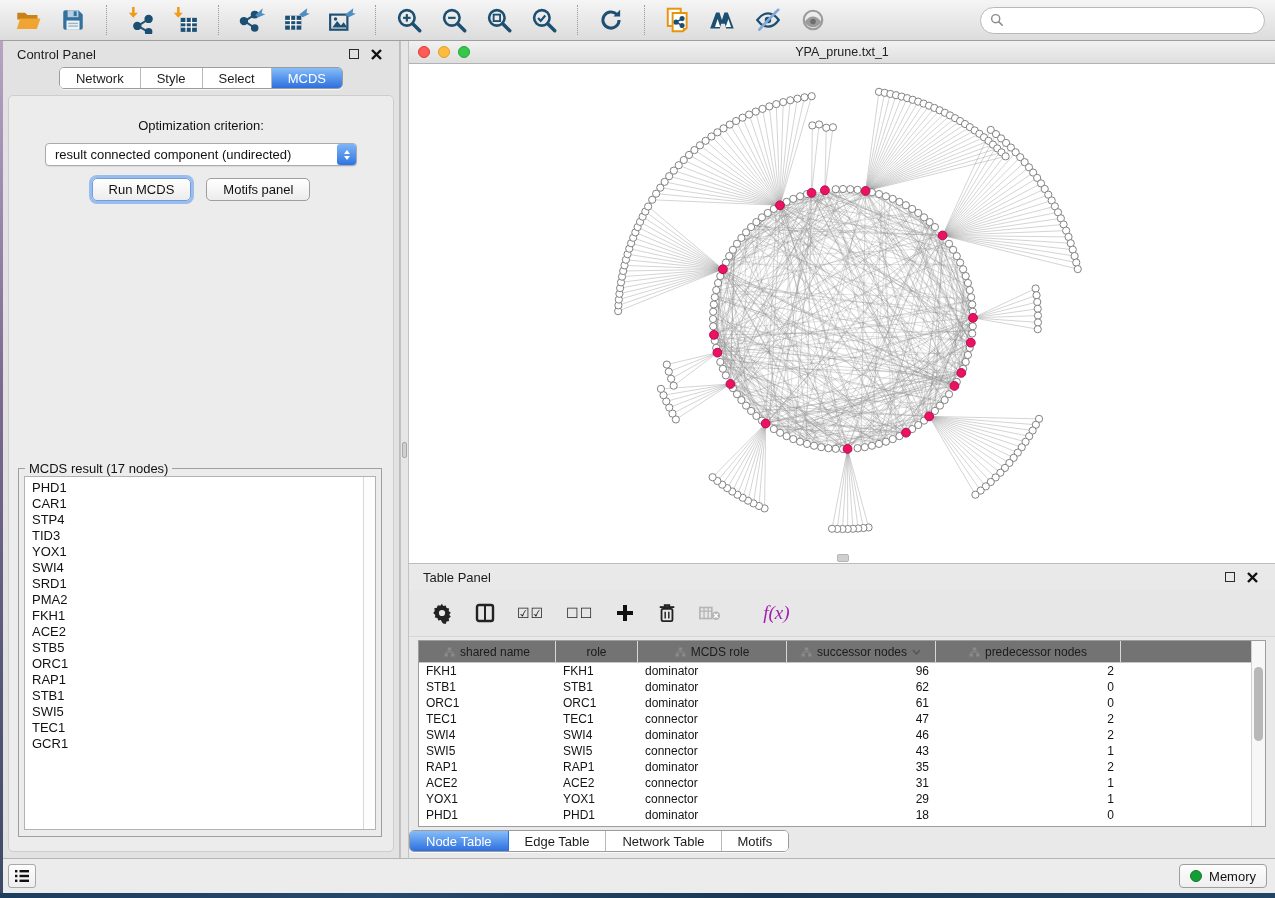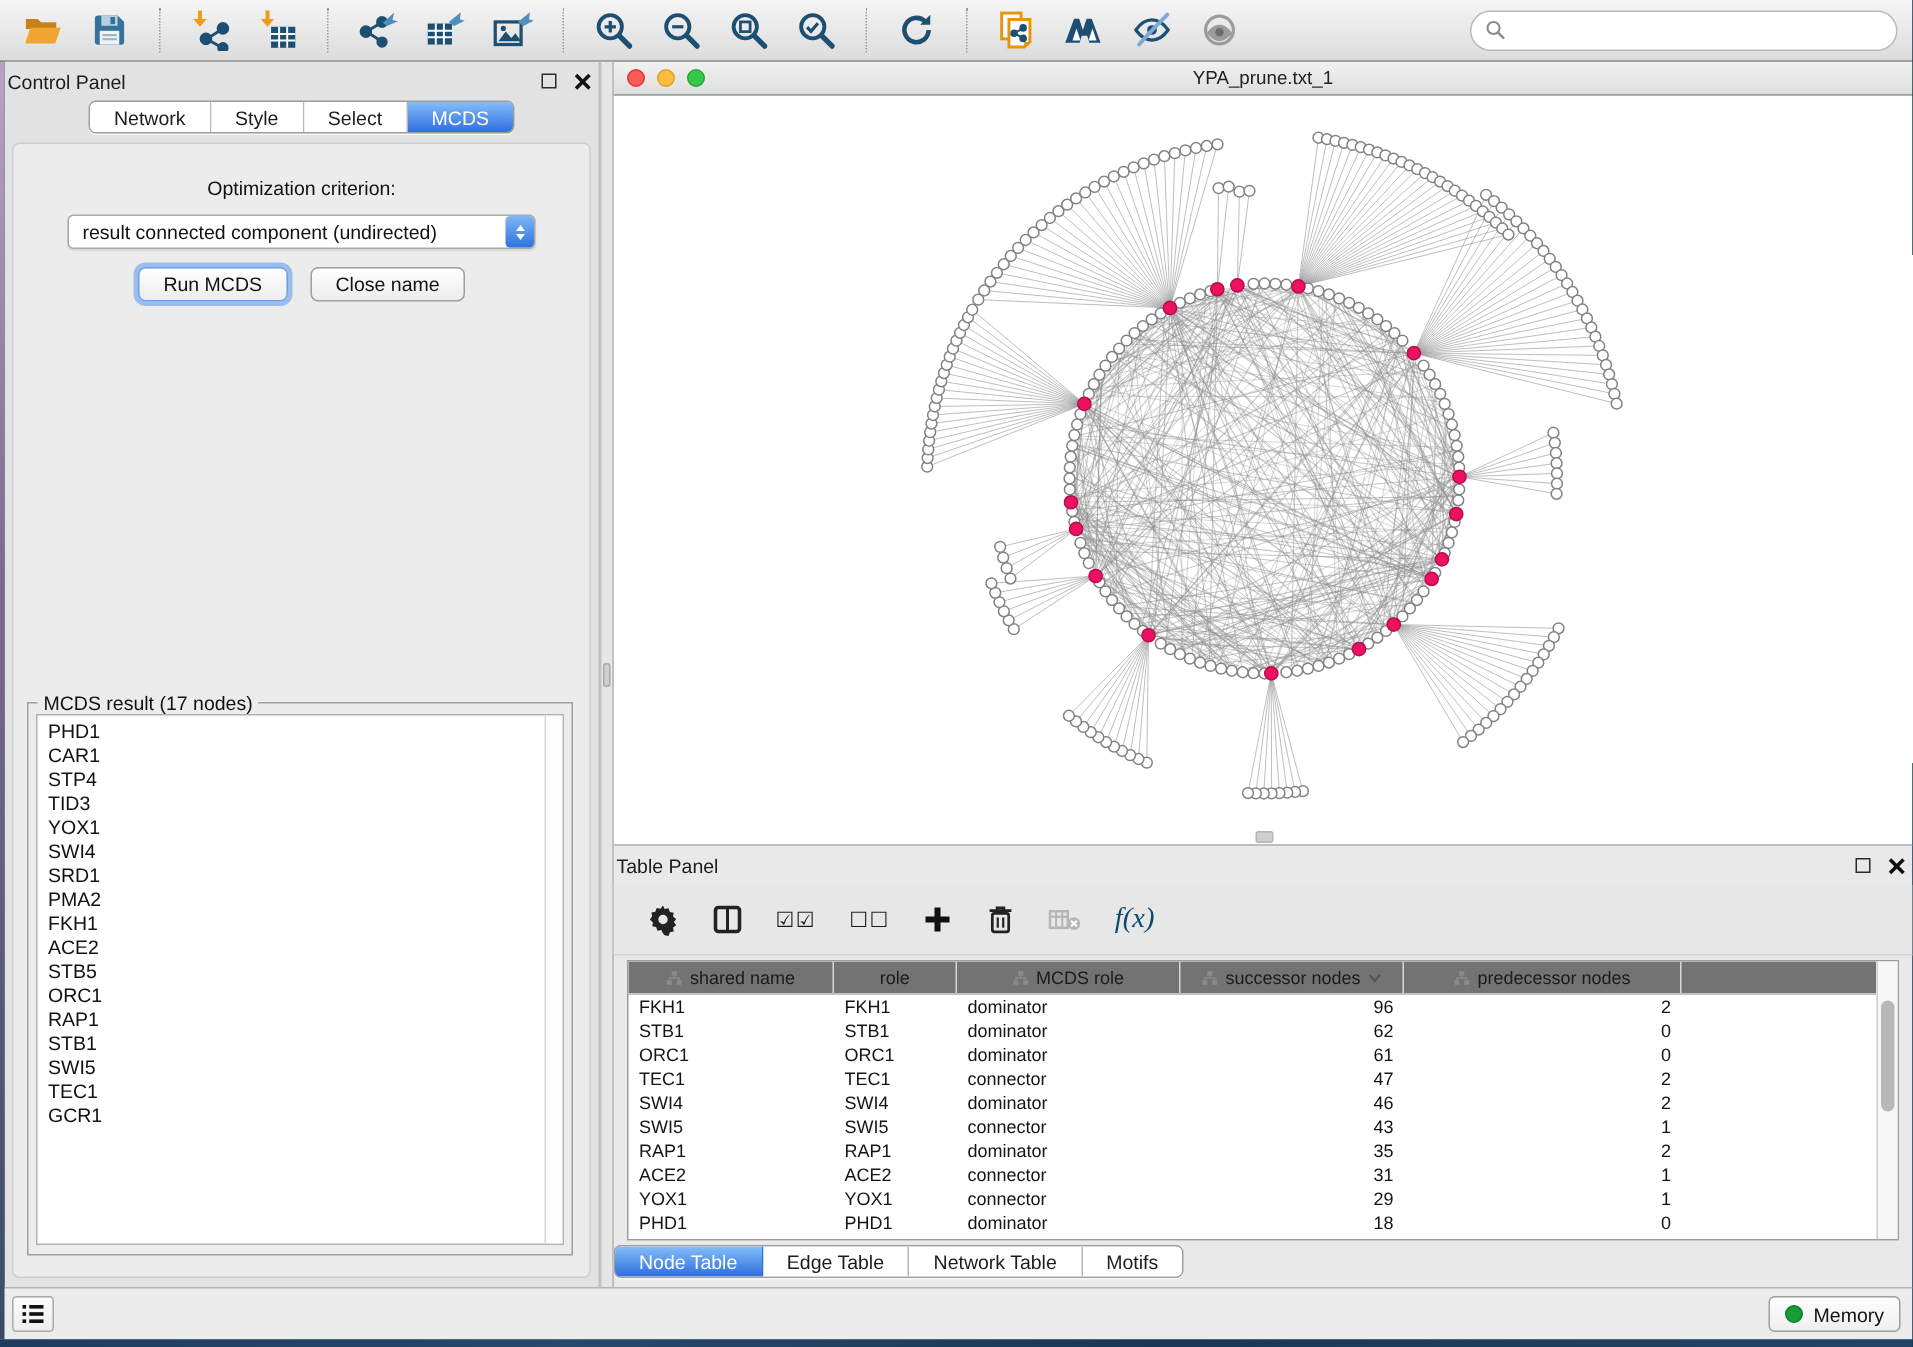--- a/index.html
+++ b/index.html
@@ -18,21 +18,21 @@
   }
   .tb-btn { width:36px; height:34px; display:flex; align-items:center; justify-content:center; border-radius:4px; }
   .tb-sep { width:1px; height:30px; border-left:1px dotted #9a9a9a; margin:0 6px; }
   .tb-search { margin-left:auto; width:285px; height:27px; background:#fff; border:1px solid #b9b9b9; border-radius:14px; display:flex; align-items:center; padding:0 9px; }
   .tb-search input { border:none; outline:none; flex:1; font-size:13px; background:transparent; font-family:"Liberation Sans",sans-serif; }
   
   .desktop-left { position:absolute; left:0; top:41px; width:3px; height:852px; background:linear-gradient(#b7a3c4,#7d6a8e 40%,#3c4a66); z-index:5; }
   .desktop-bottom { position:absolute; left:0; top:893px; width:1275px; height:5px; background:linear-gradient(90deg,#1d3d5e,#26486b 30%,#1a3855 60%,#224465); z-index:5; }
   
   .control-panel { position:absolute; left:3px; top:41px; width:397px; height:817px; background:#e2e2e2; border-right:1px solid #bdbdbd; }
-  .panel-titlebar { height:26px; display:flex; align-items:center; padding:0 2px; font-size:13px; color:#1c1c1c; }
+  .panel-titlebar { height:26px; display:flex; align-items:center; padding:0 14px; font-size:13px; color:#1c1c1c; }
   .panel-titlebar .spacer { flex:1; }
   .wbtn { width:18px; height:18px; display:flex; align-items:center; justify-content:center; margin-left:4px; }
   .float-glyph { width:10px; height:10px; border:1.6px solid #2b2b2b; display:inline-block; background:transparent; }
   .seg-bar { display:flex; justify-content:center; }
   .seg {
     display:flex; border:1px solid #9c9c9c; border-radius:5px; overflow:hidden; background:#fff; height:22px;
     box-shadow:0 1px 0 rgba(255,255,255,.7);
   }
   .seg .seg-item {
     padding:0 16px; font-size:13px; color:#1c1c1c; display:flex; align-items:center;
@@ -91,21 +91,21 @@
   .light.yellow { background:#fdbc40; border:1px solid #dfa02c; }
   .light.green { background:#35c84b; border:1px solid #24a534; }
   .nw-title { position:absolute; left:0; right:0; text-align:center; font-size:12.5px; color:#222; }
   .nw-canvas { position:absolute; left:0; top:23px; width:866px; height:499px; background:#fff; }
   .canvas-hthumb { position:absolute; left:428px; bottom:1px; width:12px; height:8px; background:#cfcfcf; border:1px solid #b5b5b5; border-radius:2px; }
   
   .table-panel { position:absolute; left:409px; top:563px; width:866px; height:295px; background:#e9e9e9; border-top:1px solid #bdbdbd; }
   .tp-toolbar { height:47px; display:flex; align-items:center; gap:22px; padding-left:22px; border-bottom:1px solid #d6d6d6; background:#e7e7e7; }
   .tp-ico { display:flex; align-items:center; justify-content:center; height:30px; }
   .glyph-pair { font-size:14px; letter-spacing:1px; color:#1d1d1d; }
-  .fx { font-family:"Liberation Serif", serif; font-style:italic; font-size:19px; color:#0c4a6e; }
+  .fx { font-family:"Liberation Serif", serif; font-style:italic; font-size:19px; color:#a21caf;margin-left:20px; }
   .tablewrap { position:absolute; left:9px; right:9px; top:76px; bottom:31px; background:#fff; border:1px solid #9d9d9d; display:flex; }
   .ttable { flex:1; overflow:hidden; }
   .thead { display:flex; height:22px; background:#737373; border-bottom:1px solid #c6c6c6; }
   .th { display:flex; align-items:center; justify-content:center; gap:5px; font-size:12px; color:#1b1b1b; border-right:1px solid #d8d8d8; }
   .th:last-child { border-right:none; }
   .trow { display:flex; height:16px; align-items:center; }
   .td { font-size:12px; color:#141414; padding:0 7px; white-space:nowrap; overflow:hidden; }
   .td.num { text-align:right; }
   .tscroll { width:14px; border-left:1px solid #d0d0d0; background:#f7f7f7; position:relative; }
   .tscroll .thumb { position:absolute; left:2px; top:26px; width:9px; height:74px; background:#b8b8b8; border-radius:5px; }
@@ -313,21 +313,21 @@
     <div class="opt-label">Optimization criterion:</div>
     <div class="dropdown">
       <span class="dd-text">result connected component (undirected)</span>
       <span class="dd-stepper">
           <span class="arrow-up"></span>
           <span class="arrow-dn"></span>
         </span>
     </div>
     <div class="btn-row">
       <button class="aqua-btn focused">Run MCDS</button>
-      <button class="aqua-btn">Close name</button>
+      <button class="aqua-btn">Motifs panel</button>
     </div>
     <div class="mcds-box">
       <div class="legend">MCDS result (17 nodes)</div>
       <div class="mcds-list">
         <div class="mcds-track"></div>
       <div class="mcds-item">PHD1</div>
           <div class="mcds-item">CAR1</div>
           <div class="mcds-item">STP4</div>
           <div class="mcds-item">TID3</div>
           <div class="mcds-item">YOX1</div>

